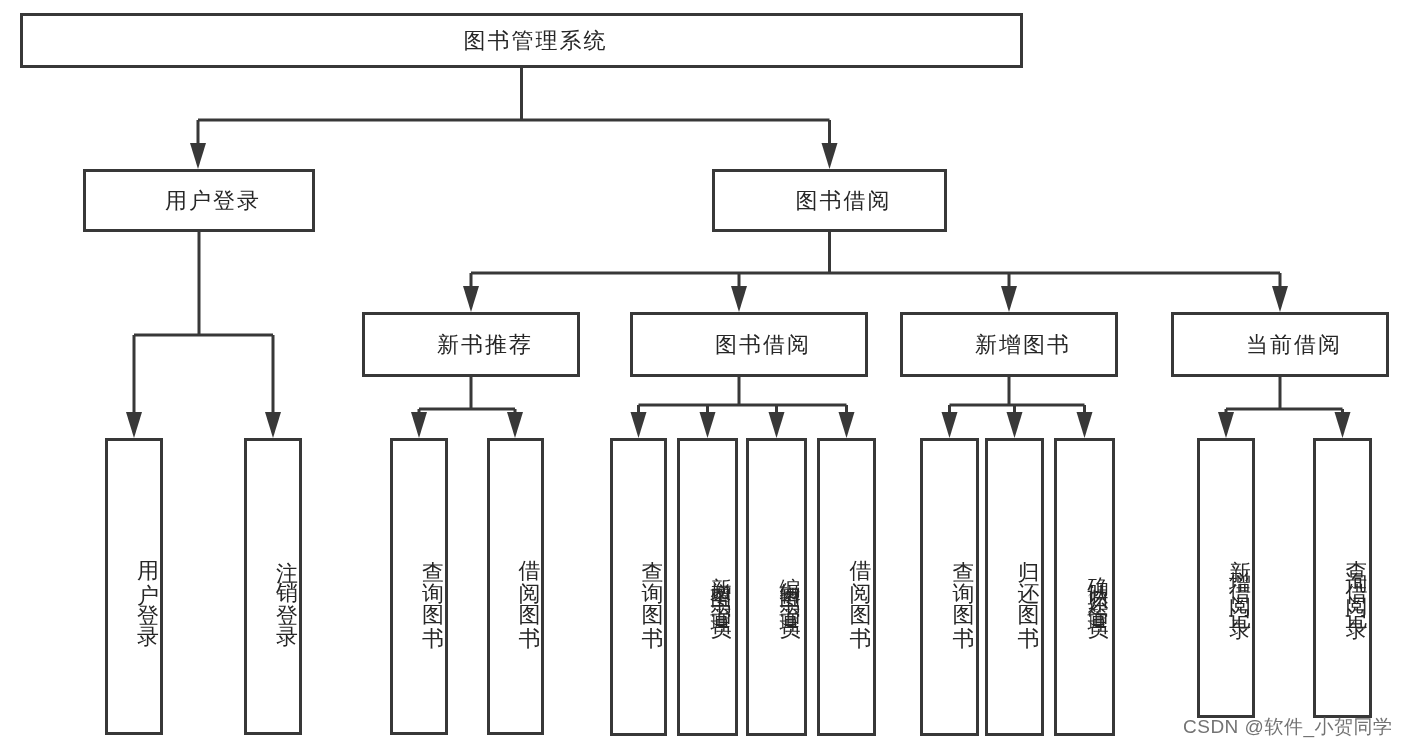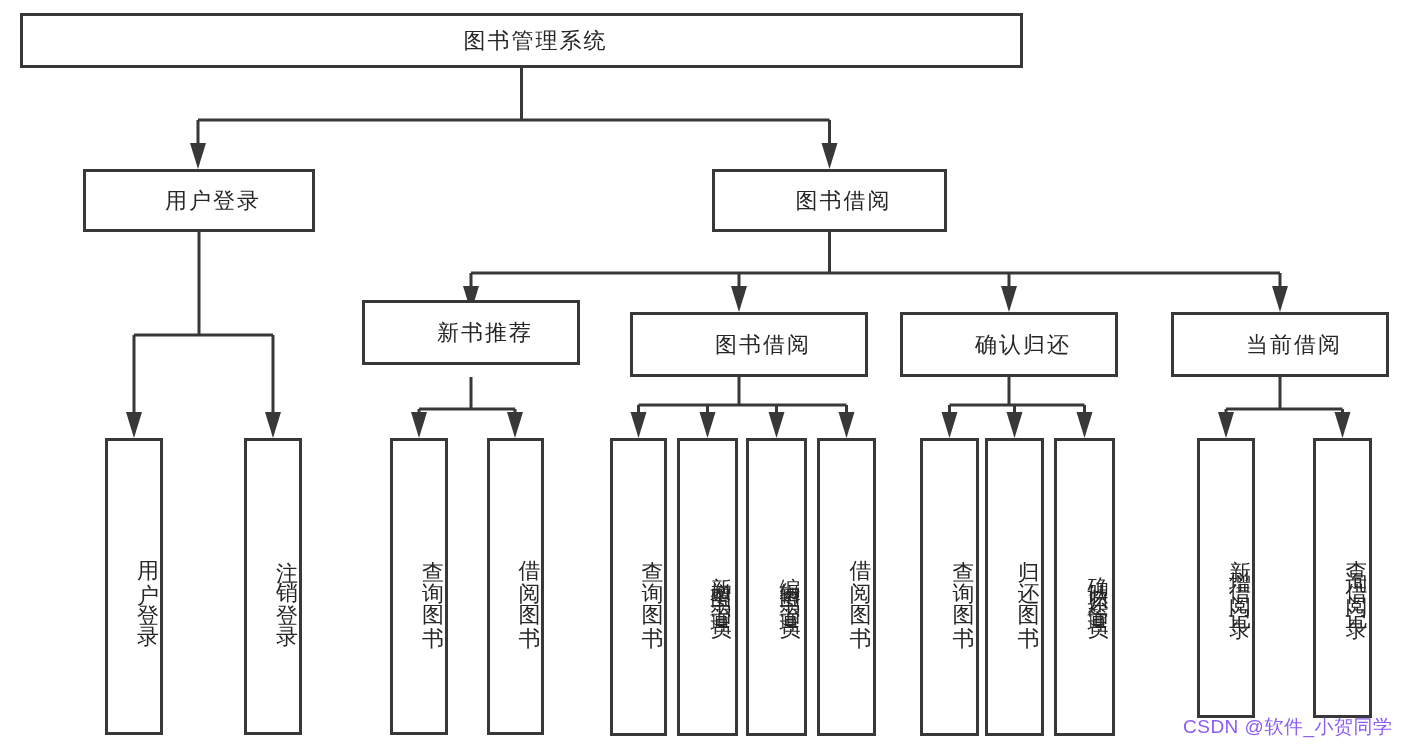--- a/index.html
+++ b/index.html
@@ -16,21 +16,21 @@
   .h{letter-spacing:2px;}
   .v{
     writing-mode:vertical-rl;text-orientation:mixed;
     letter-spacing:10px;
   }
   .v.s4{letter-spacing:22px;}
   .v.s6{letter-spacing:12px;}
   .v.s9{letter-spacing:6px;font-size:21px;}
   #watermark{
     position:absolute;left:1183px;top:714px;z-index:2;
-    font-size:19px;color:#8b5cf6;letter-spacing:0.5px;white-space:nowrap;
+    font-size:19px;color:#737373;letter-spacing:0.5px;white-space:nowrap;
   }
 </style>
 </head>
 <body>
 
 <div id="stage">
 
   <svg id="connectors" width="1405" height="747" viewBox="0 0 1405 747">
     <path fill="none" stroke="#383838" stroke-width="3" d="
       M521.5 68 V120 M198 120 H829.5 M198 120 V145 M829.5 120 V145
@@ -61,23 +61,23 @@
       <polygon points="1218,412 1234,412 1226,438"></polygon>
       <polygon points="1334.5,412 1350.5,412 1342.5,438"></polygon>
     </g>
   </svg>
 
   <div class="node h" style="left:20px;top:13px;width:1003px;height:55px">图书管理系统</div>
 
   <div class="node h" style="left:83px;top:169px;width:232px;height:63px">用户登录</div>
   <div class="node h" style="left:712px;top:169px;width:235px;height:63px">图书借阅</div>
 
-  <div class="node h" style="left:362px;top:300px;width:218px;height:65px">新书推荐</div>
+  <div class="node h" style="left:362px;top:312px;width:218px;height:65px">新书推荐</div>
   <div class="node h" style="left:630px;top:312px;width:238px;height:65px">图书借阅</div>
-  <div class="node h" style="left:900px;top:312px;width:218px;height:65px">确认归还</div>
+  <div class="node h" style="left:900px;top:312px;width:218px;height:65px">新增图书</div>
   <div class="node h" style="left:1171px;top:312px;width:218px;height:65px">当前借阅</div>
 
   <div class="node v s4" style="left:105px;top:438px;width:58px;height:297px">用户登录</div>
   <div class="node v s4" style="left:244px;top:438px;width:58px;height:297px">注销登录</div>
 
   <div class="node v s4" style="left:390px;top:438px;width:58px;height:297px">查询图书</div>
   <div class="node v s4" style="left:487px;top:438px;width:57px;height:297px">借阅图书</div>
 
   <div class="node v s4" style="left:610px;top:438px;width:57px;height:298px">查询图书</div>
   <div class="node v s9" style="left:677px;top:438px;width:61px;height:298px">新增图书（管理员）</div>

